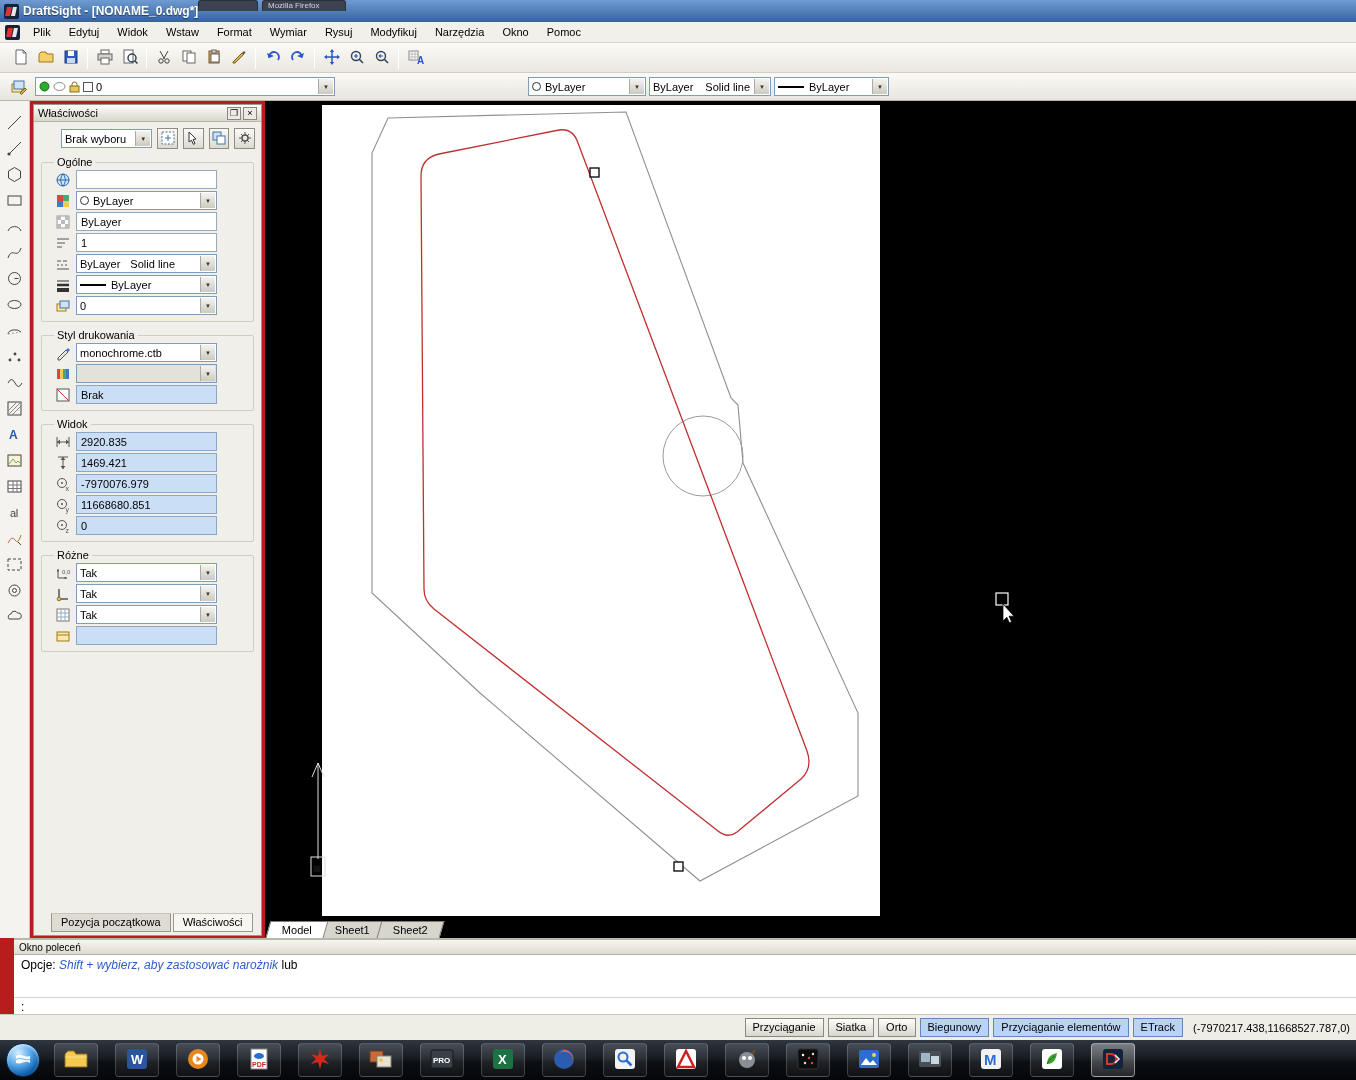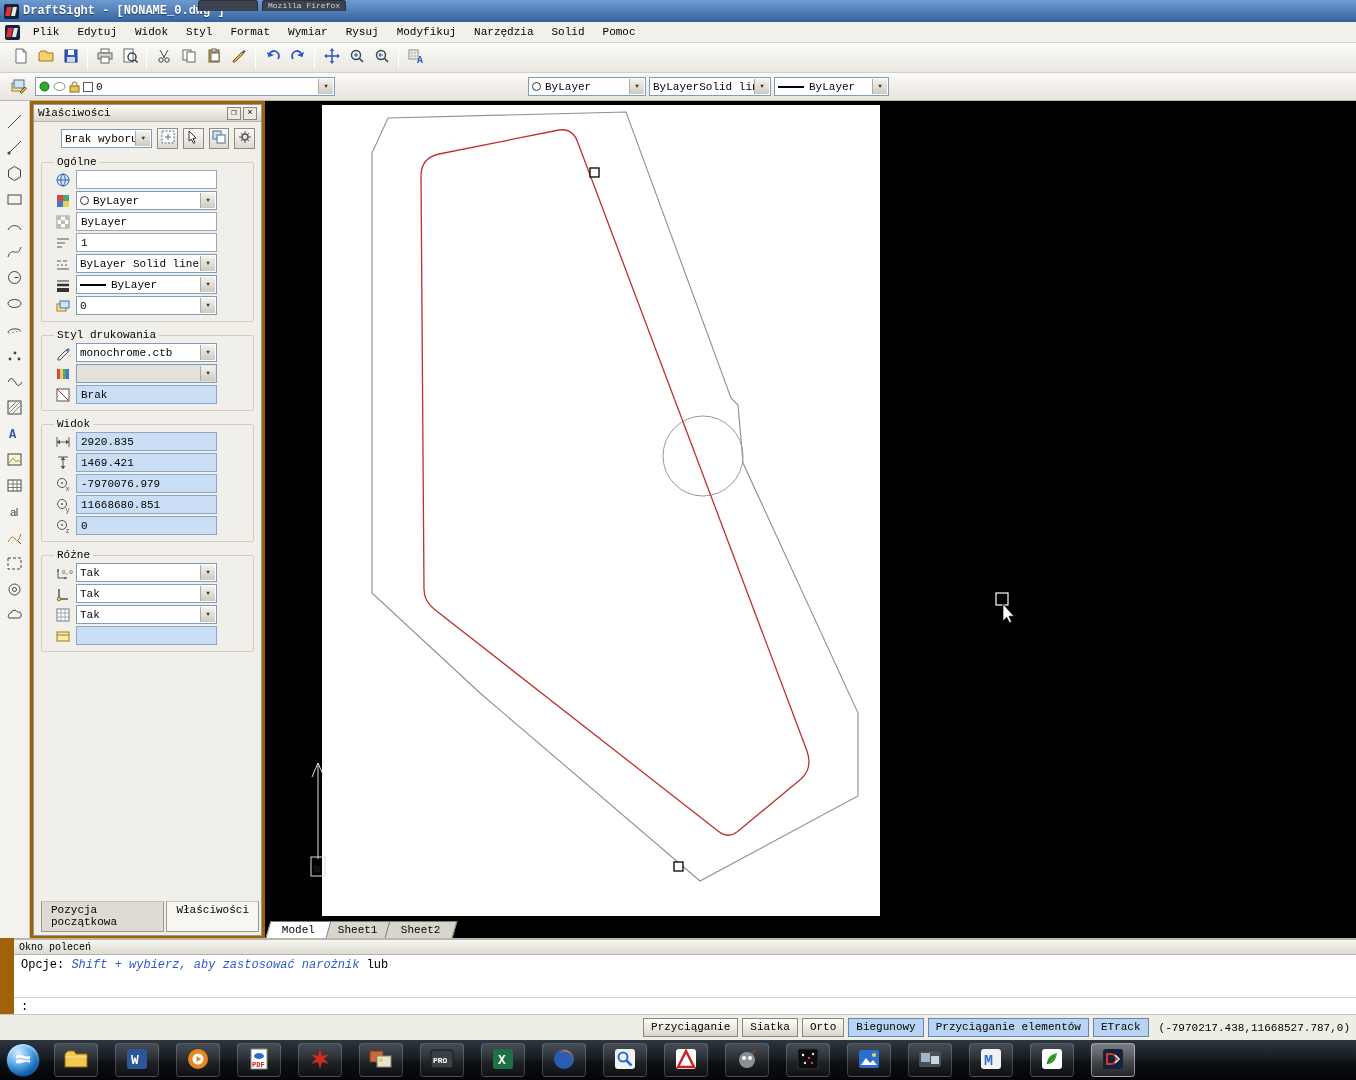--- a/index.html
+++ b/index.html
@@ -1,18 +1,18 @@
 <!DOCTYPE html>
 <html><head>
 <meta charset="utf-8">
 <style>
 *{margin:0;padding:0;box-sizing:border-box;}
 html,body{width:1356px;height:1080px;}
 body{font-family:"Liberation Sans",sans-serif;font-size:11px;color:#000;background:#000;overflow:hidden;}
-#root{position:relative;width:1356px;height:1080px;background:#a16207;font-family:Liberation Mono, monospace;}
+#root{position:relative;width:1356px;height:1080px;background:#b91c1c;}
 
 
 .titlebar{position:absolute;left:0;top:0;width:1356px;height:22px;background:linear-gradient(#6f9bd2,#35639e);display:flex;align-items:center;padding-left:4px;color:#fff;}
 .titlebar .ttext{font-size:12px;font-weight:bold;text-shadow:0 1px 1px rgba(0,0,0,.5);margin-left:4px;}
 .appicon{width:15px;height:15px;display:inline-block;position:relative;background:#13233c;border-radius:2px;}
 .appicon:before{content:"";position:absolute;left:2px;top:3px;width:5px;height:9px;background:#d33;transform:skewX(-12deg);}
 .appicon:after{content:"";position:absolute;left:8px;top:3px;width:4px;height:9px;background:#e8e8e8;transform:skewX(-12deg);}
 .ghosttab{position:absolute;top:0;height:11px;background:#3c4350;border:1px solid #2a2f38;border-bottom:none;border-radius:3px 3px 0 0;color:#cfd3da;font-size:8px;line-height:10px;padding:0 5px;overflow:hidden;}
 
 
@@ -46,21 +46,21 @@
 .pal-h{height:17px;background:linear-gradient(#fdfdfb,#d9d6cc);border-bottom:1px solid #b8b5aa;display:flex;align-items:center;padding:0 4px;}
 .pal-h .pt{flex:1;}
 .pal-h .hic{width:14px;height:13px;border:1px solid #8a877d;background:#eceae2;display:flex;align-items:center;justify-content:center;font-size:9px;line-height:9px;margin-left:2px;}
 .selrow{display:flex;align-items:center;margin:6px 6px 2px 6px;gap:5px;padding-left:21px;}
 .pbtn{width:22px;height:21px;border:1px solid #8f8c82;background:linear-gradient(#fcfbf8,#dcd9cf);display:flex;align-items:center;justify-content:center;}
 fieldset.grp{border:1px solid #d2cfc2;border-radius:2px;margin:7px 7px 0 7px;padding:1px 4px 5px 4px;}
 fieldset.grp legend{padding:0 3px;margin-left:8px;}
 .prow{display:flex;align-items:center;height:21px;gap:5px;padding-left:8px;}
 .picon{width:17px;display:flex;justify-content:center;line-height:0;flex:0 0 17px;}
 .prow .combo,.prow .field{width:141px;flex:0 0 141px;}
-.pal-tabs{position:absolute;bottom:3px;left:7px;display:flex;}
+.pal-tabs{position:absolute;bottom:3px;left:17px;display:flex;}
 .pal-tab{border:1px solid #9a978c;border-top:1px solid #c6c3b8;padding:2px 9px 3px 9px;background:#dedbd2;margin-right:2px;}
 .pal-tab.active{background:#f7f6f1;}
 
 
 .canvas{position:absolute;left:265px;top:101px;width:1091px;height:837px;background:#000;}
 .canvas svg{display:block;}
 .sheettabs{position:absolute;left:3px;bottom:0;display:flex;align-items:flex-end;height:18px;}
 .stab{position:relative;padding:2px 13px 2px 13px;background:#d8d5cc;border:1px solid #7e7b72;border-bottom:none;transform:skewX(-16deg);margin-right:-5px;font-size:11px;}
 .stab .sl{display:inline-block;transform:skewX(16deg);}
 .stab.active{background:#fff;z-index:3;}
@@ -96,27 +96,27 @@
     <span class="ttext">DraftSight - [NONAME_0.dwg*]</span>
     <span class="ghosttab" style="left:198px;width:60px;"></span>
     <span class="ghosttab" style="left:262px;width:84px;">Mozilla Firefox</span>
   </div>
 
   <div class="menubar">
     <span class="appicon mlogo"></span>
     <span class="mi">Plik</span>
     <span class="mi">Edytuj</span>
     <span class="mi">Widok</span>
-    <span class="mi">Styl</span>
+    <span class="mi">Wstaw</span>
     <span class="mi">Format</span>
     <span class="mi">Wymiar</span>
     <span class="mi">Rysuj</span>
     <span class="mi">Modyfikuj</span>
     <span class="mi">Narzędzia</span>
-    <span class="mi">Solid</span>
+    <span class="mi">Okno</span>
     <span class="mi">Pomoc</span>
   </div>
 
   <div class="tb1">
     <span class="tbtn">
         <span><svg width="16" height="16">
             <path d="M3 1h7l3 3v11H3z" fill="#fff" stroke="#667"></path>
             <path d="M10 1v3h3" fill="none" stroke="#667"></path>
           </svg></span>
       </span>

